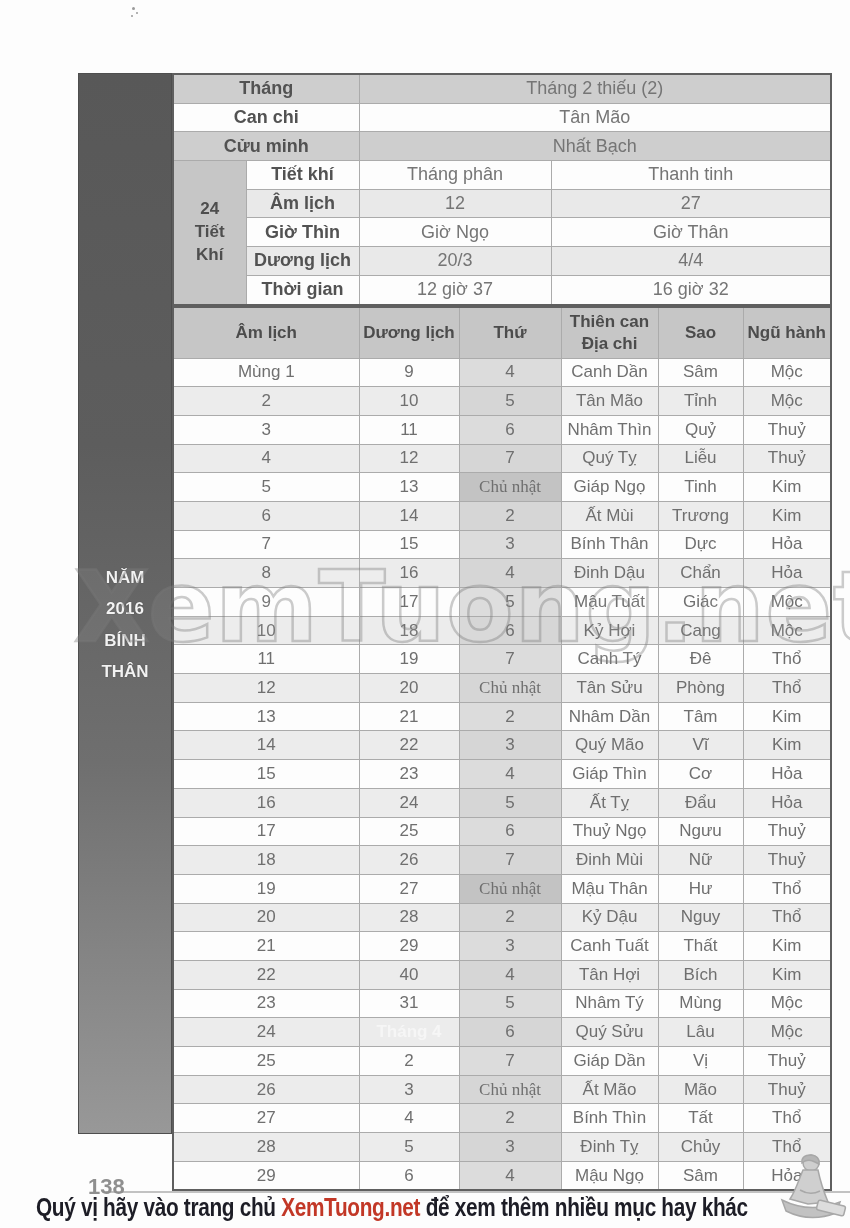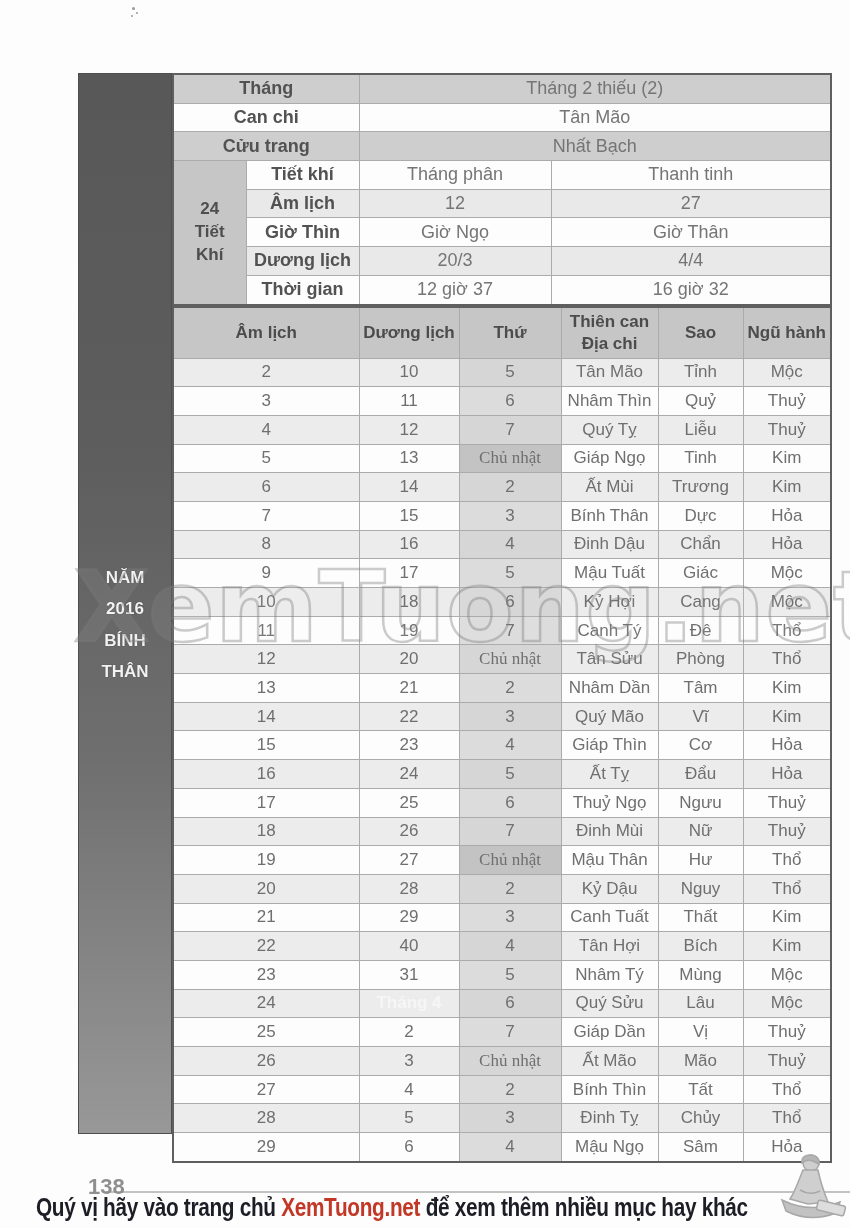--- a/index.html
+++ b/index.html
@@ -91,21 +91,21 @@
       <tbody>
           <tr class="g1">
         <td class="lbl" colspan="2">Tháng</td>
         <td class="val" colspan="2">Tháng 2 thiếu (2)</td>
       </tr>
       <tr>
         <td class="lbl" colspan="2">Can chi</td>
         <td class="val" colspan="2">Tân Mão</td>
       </tr>
       <tr class="g1">
-        <td class="lbl" colspan="2">Cửu trang</td>
+        <td class="lbl" colspan="2">Cửu minh</td>
         <td class="val" colspan="2">Nhất Bạch</td>
       </tr>
       <tr>
         <td class="group" rowspan="5">24
 Tiết
 Khí</td>
         <td class="lbl">Tiết khí</td>
         <td>Tháng phân</td>
         <td>Thanh tinh</td>
       </tr>
@@ -146,20 +146,28 @@
           <th>Âm lịch</th>
           <th>Dương lịch</th>
           <th>Thứ</th>
           <th>Thiên can
 Địa chi</th>
           <th>Sao</th>
           <th>Ngũ hành</th>
         </tr>
       </thead>
       <tbody>
+          <tr>
+            <td>Mùng 1</td>
+            <td>9</td>
+            <td class="thu">4</td>
+            <td>Canh Dần</td>
+            <td>Sâm</td>
+            <td>Mộc</td>
+          </tr>
           <tr class="stripe">
             <td>2</td>
             <td>10</td>
             <td class="thu">5</td>
             <td>Tân Mão</td>
             <td>Tỉnh</td>
             <td>Mộc</td>
           </tr>
           <tr>
             <td>3</td>

